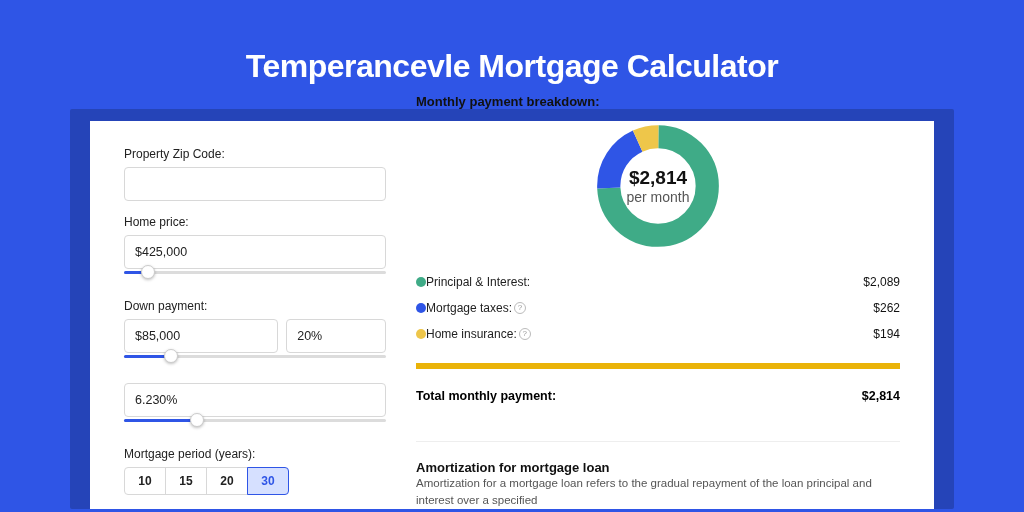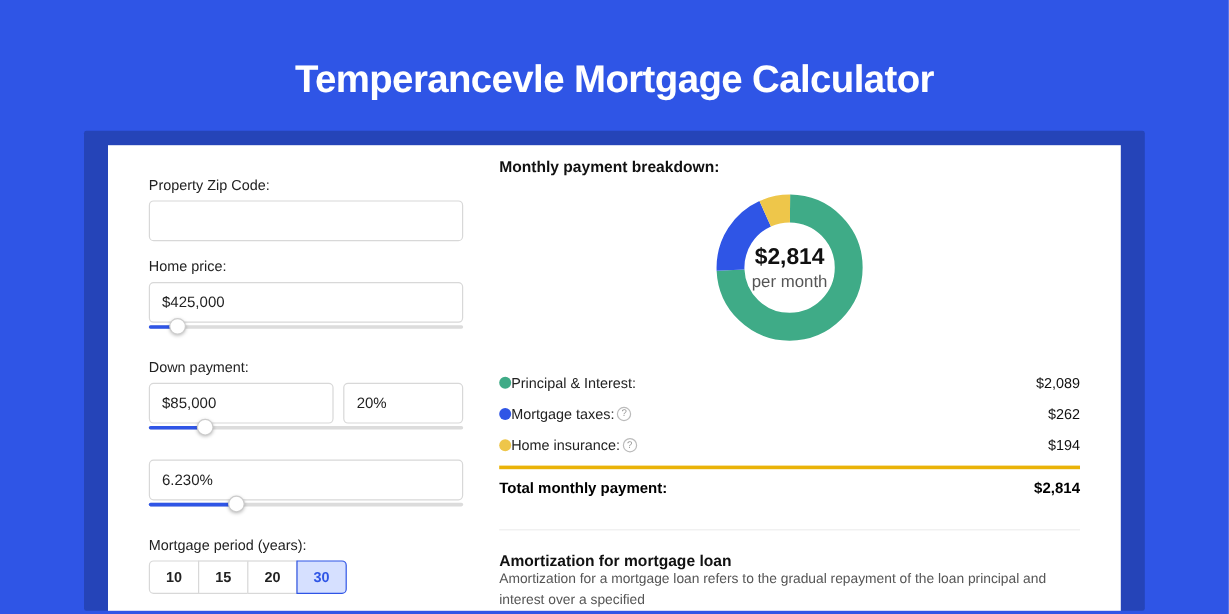--- a/index.html
+++ b/index.html
@@ -31,21 +31,21 @@
   .donut svg { width: 130px; height: 130px; }
   .donut-center { position: absolute; top: 0; left: 0; width: 100%; height: 100%; display: flex; flex-direction: column; align-items: center; justify-content: center; }
   .donut-amount { font-size: 19px; font-weight: 700; color: #111; }
   .donut-label { font-size: 14px; color: #555; }
   .legend-row { display: flex; align-items: center; justify-content: space-between; padding: 6px 0; font-size: 12px; }
   .legend-left { display: flex; align-items: center; gap: 0; }
   .dot { width: 10px; height: 10px; border-radius: 50%; flex-shrink: 0; }
   .legend-label { color: #222; }
   .info-icon { width: 12px; height: 12px; border: 1px solid #bbb; border-radius: 50%; display: inline-flex; align-items: center; justify-content: center; font-size: 8px; color: #999; margin-left: 2px; }
   .legend-val { color: #111; }
-  .total-row { display: flex; justify-content: space-between; padding: 9px 0; font-size: 12.5px; font-weight: 700; border-top: 3px solid #eab308; margin-top: 4px; }
+  .total-row { display: flex; justify-content: space-between; padding: 20px 0; font-size: 12.5px; font-weight: 700; border-top: 6px solid #eab308; margin-top: 16px; }
   .amort { border-top: 1px solid #eee; margin-top: 18px; padding-top: 18px; }
   .amort-title { font-size: 13px; font-weight: 700; color: #111; }
   .amort-text { font-size: 11.5px; color: #555; line-height: 1.5; }
 </style>
 </head>
 <body>
 
 <div class="title">Temperancevle Mortgage Calculator</div>
 
 <div class="shadow-bar">

